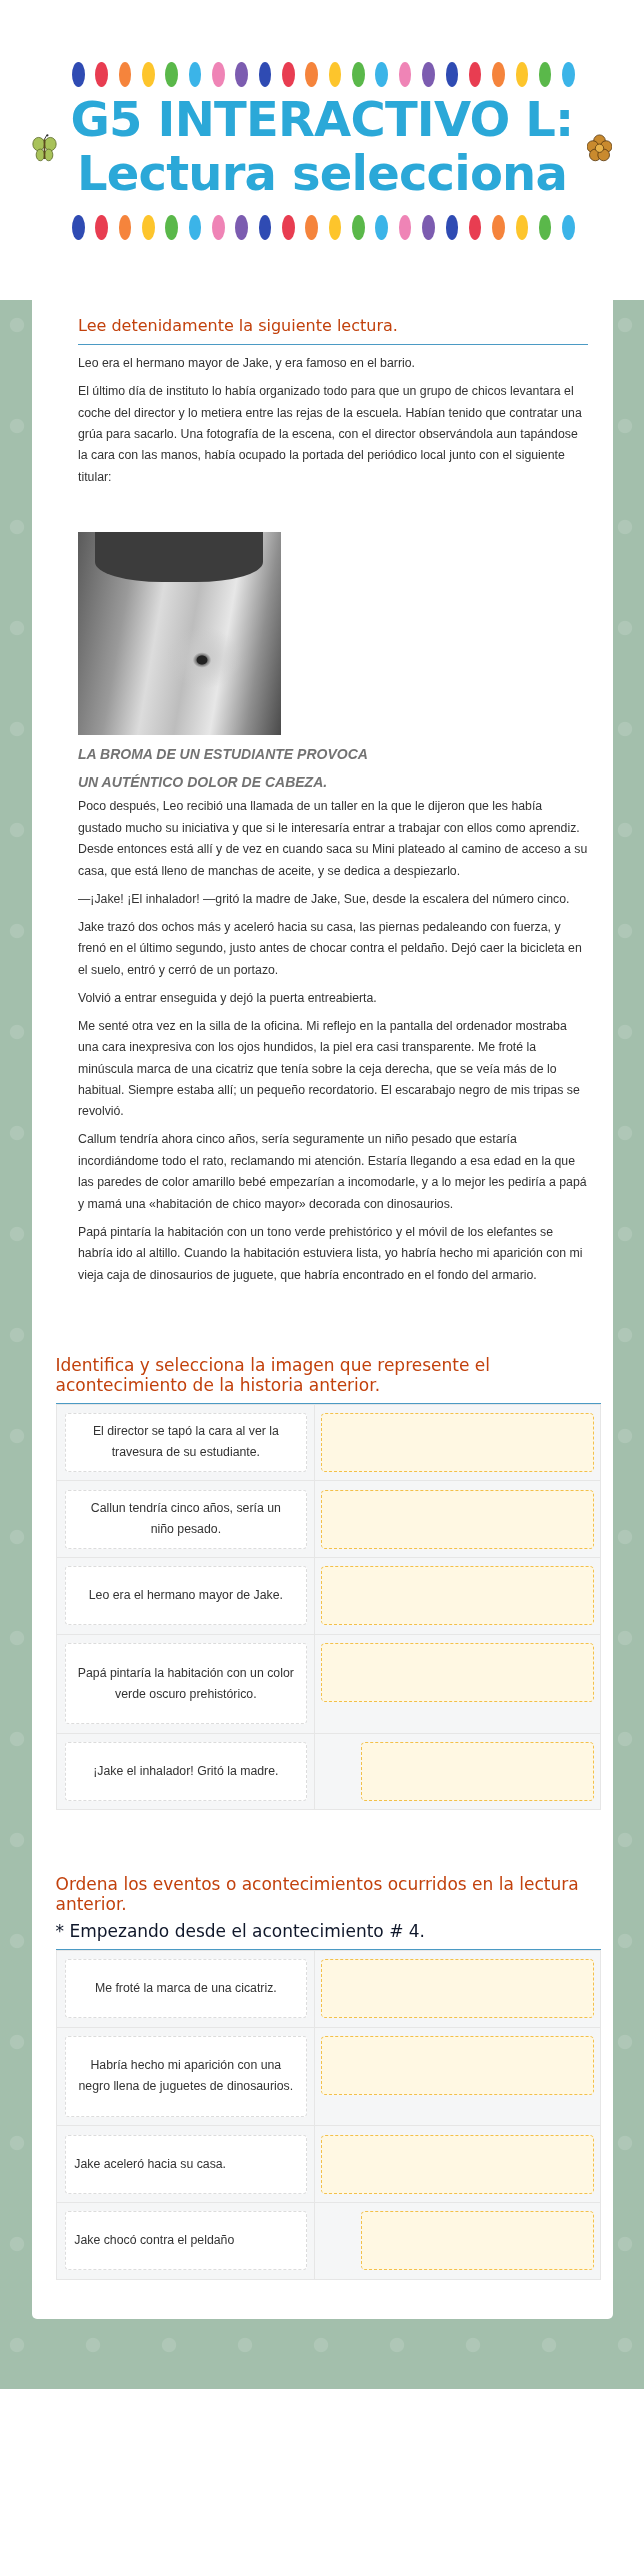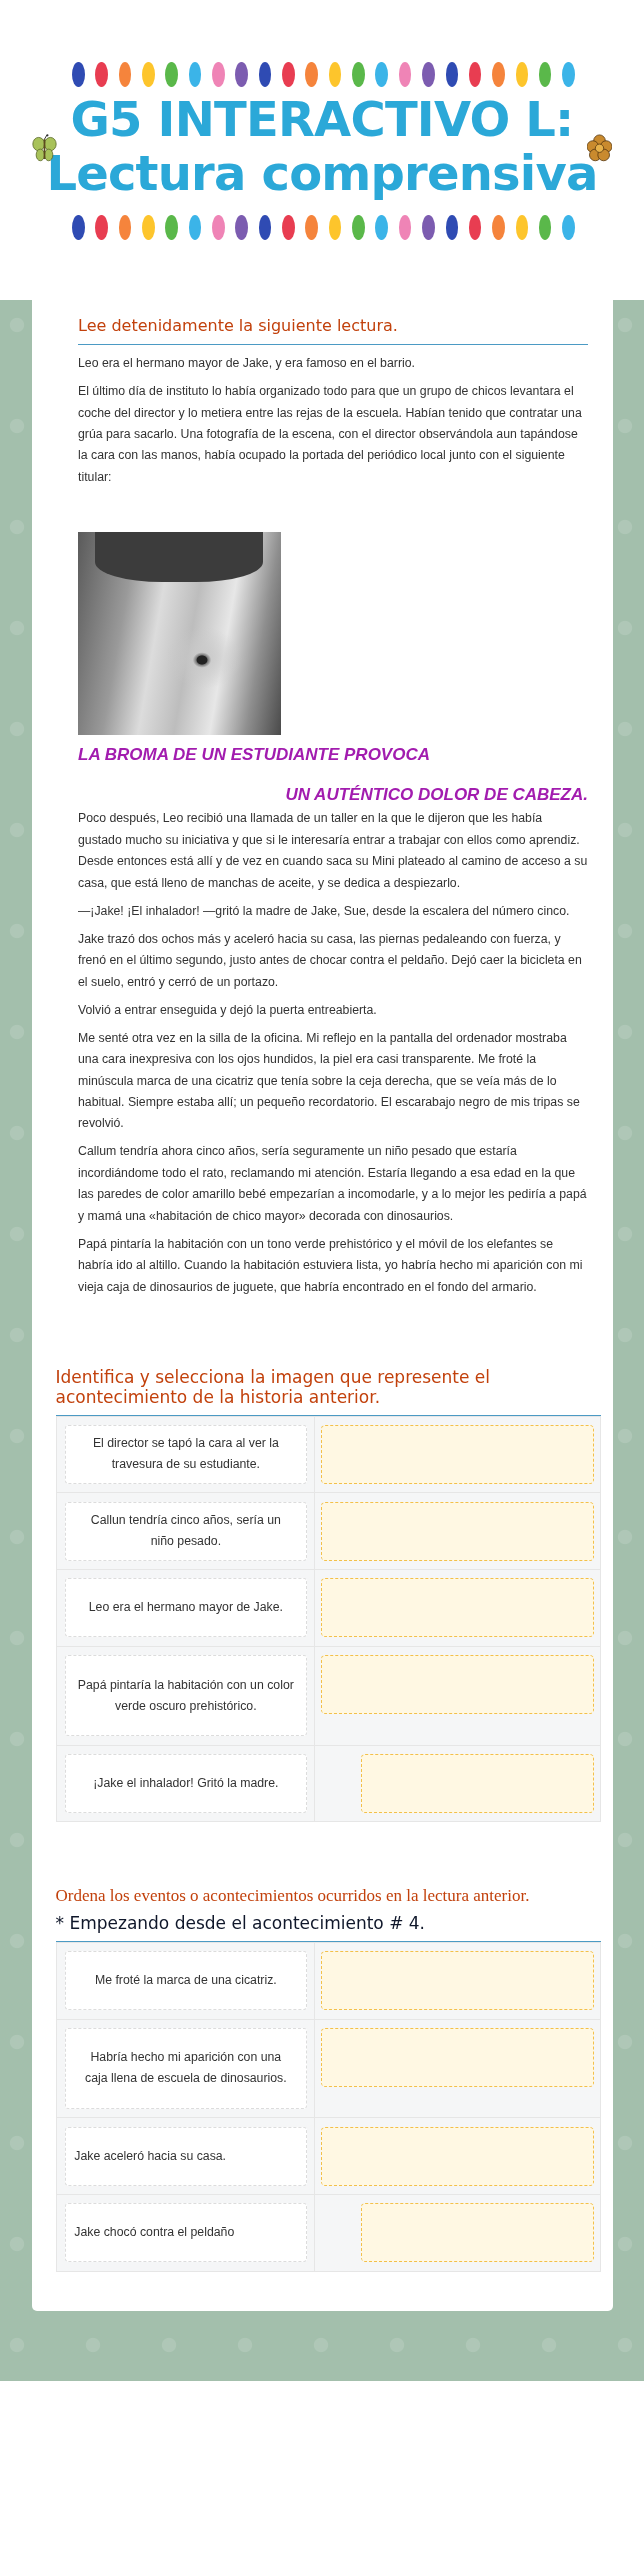--- a/index.html
+++ b/index.html
@@ -102,26 +102,26 @@
     content: "";
     position: absolute;
     left: 17px; top: 0; width: 168px; height: 50px;
     background: #3c3c3c;
     border-radius: 0 0 40% 40%;
   }
   .headline {
     font-family: "Liberation Sans", sans-serif;
     font-weight: bold;
     font-style: italic;
-    color: #a21caf;
-    font-size: 17px;
+    color: #737373;
+    font-size: 14px;
     line-height: 31px;
     margin-top: 3.4px;
   }
-  .headline + .headline { margin-top: 12px; text-align: right; }
+  .headline + .headline { margin-top: 0; }
 
   .exercise {
     padding: 0 11.7px 0 23.5px;
     margin-top: 69px;
   }
   .exercise .h-section {
     font-size: 17px;
     line-height: 20px;
     padding-bottom: 7.6px;
   }
@@ -194,21 +194,21 @@
       <span class="dot" style="background: rgb(59, 180, 232);"></span>
       <span class="dot" style="background: rgb(239, 132, 182);"></span>
       <span class="dot" style="background: rgb(124, 92, 176);"></span>
       <span class="dot" style="background: rgb(47, 75, 179);"></span>
       <span class="dot" style="background: rgb(232, 61, 81);"></span>
       <span class="dot" style="background: rgb(245, 132, 60);"></span>
       <span class="dot" style="background: rgb(253, 197, 44);"></span>
       <span class="dot" style="background: rgb(90, 184, 74);"></span>
       <span class="dot" style="background: rgb(59, 180, 232);"></span>
     </div>
-  <h1 class="title">G5 INTERACTIVO L: Lectura comprensiva</h1>
+  <h1 class="title">G5 INTERACTIVO L: Lectura selecciona</h1>
   <div class="dots-row bottom" id="dots-bottom">
       <span class="dot" style="background: rgb(47, 75, 179);"></span>
       <span class="dot" style="background: rgb(232, 61, 81);"></span>
       <span class="dot" style="background: rgb(245, 132, 60);"></span>
       <span class="dot" style="background: rgb(253, 197, 44);"></span>
       <span class="dot" style="background: rgb(90, 184, 74);"></span>
       <span class="dot" style="background: rgb(59, 180, 232);"></span>
       <span class="dot" style="background: rgb(239, 132, 182);"></span>
       <span class="dot" style="background: rgb(124, 92, 176);"></span>
       <span class="dot" style="background: rgb(47, 75, 179);"></span>
@@ -312,34 +312,34 @@
               <div class="item-card" style="padding-left:5px;padding-right:5px;">¡Jake el inhalador! Gritó la madre.</div>
             </div>
           <div class="cell-right">
               <div class="drop-zone"></div>
             </div>
         </div>
       </div>
     </section>
 
     <section class="exercise" style="margin-top:64px;">
-      <h2 class="h-section" style="border-bottom:none;padding-bottom:0;font-family:Liberation Serif, serif;">Ordena los eventos o acontecimientos ocurridos en la lectura anterior.</h2>
+      <h2 class="h-section" style="border-bottom:none;padding-bottom:0;">Ordena los eventos o acontecimientos ocurridos en la lectura anterior.</h2>
       <div class="h-sub" style="border-bottom:0.8px solid #4b9ac4;padding-bottom:7.6px;">* Empezando desde el acontecimiento # 4.</div>
       <div class="match-table">
         <div class="match-row">
           <div class="cell-left">
               <div class="item-card">Me froté la marca de una cicatriz.</div>
             </div>
           <div class="cell-right">
               <div class="drop-zone"></div>
             </div>
         </div>
         <div class="match-row">
           <div class="cell-left">
-              <div class="item-card" style="min-height:81px;">Habría hecho mi aparición con una caja llena de escuela de dinosaurios.</div>
+              <div class="item-card" style="min-height:81px;">Habría hecho mi aparición con una negro llena de juguetes de dinosaurios.</div>
             </div>
           <div class="cell-right">
               <div class="drop-zone"></div>
             </div>
         </div>
         <div class="match-row">
           <div class="cell-left">
               <div class="item-card left-align">Jake aceleró hacia su casa.</div>
             </div>
           <div class="cell-right">

